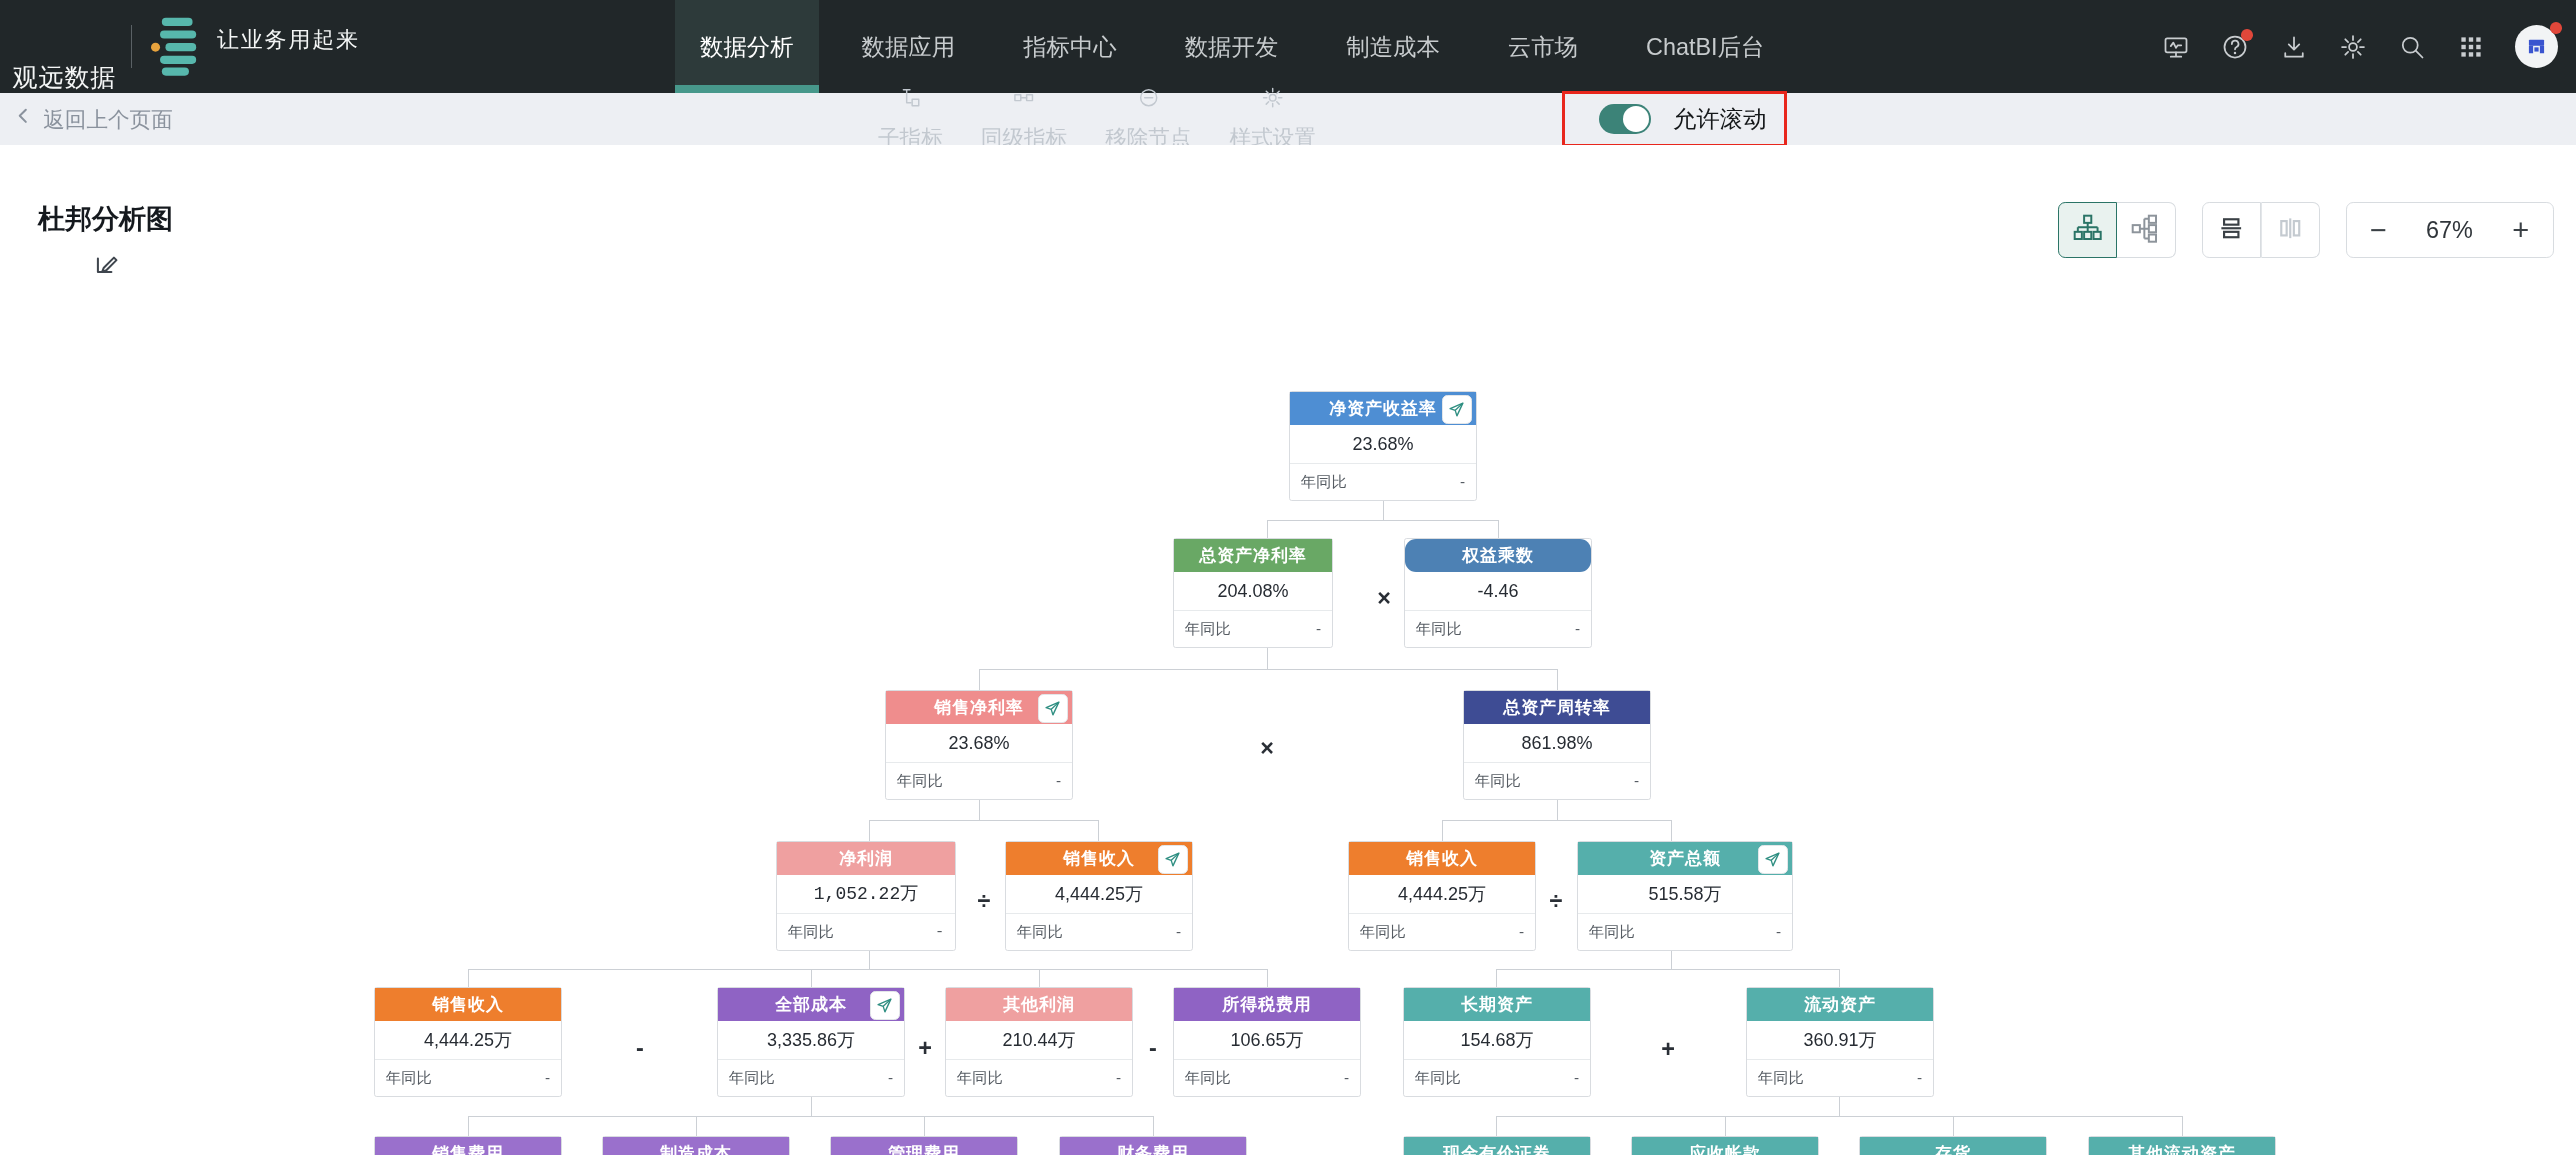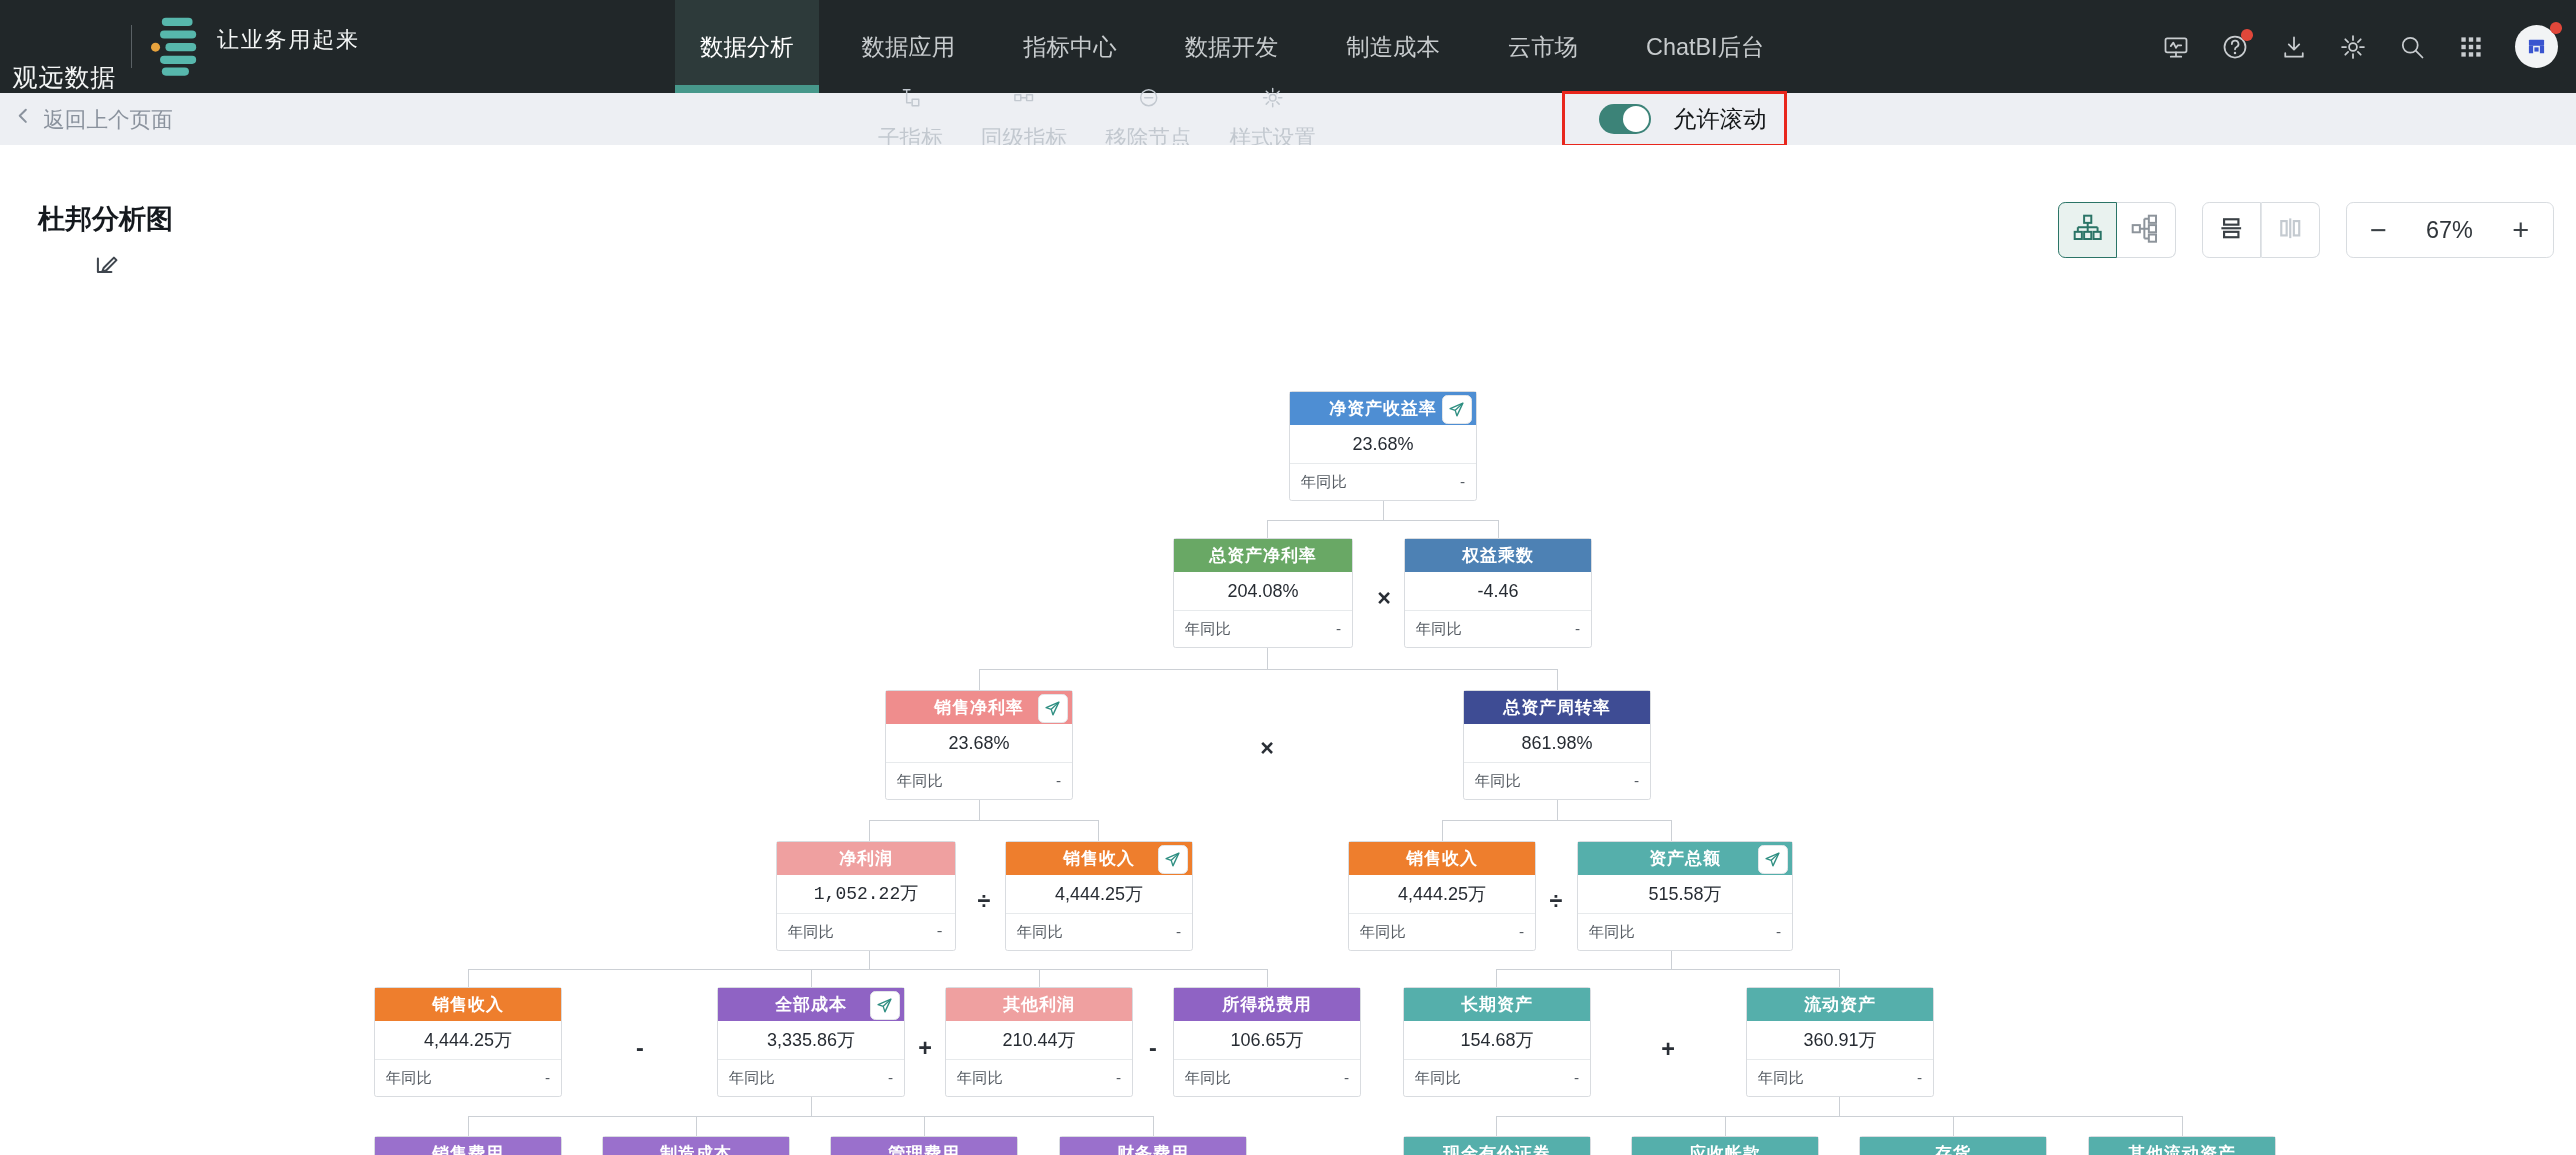--- a/index.html
+++ b/index.html
@@ -275,32 +275,32 @@
                 <path d="M8.5 11 L17.5 2.5"></path>
               </svg>
             </span>
           </div>
           <div class="node-value">23.68%</div>
           <div class="node-footer">
             <span>年同比</span>
             <span>-</span>
           </div>
         </div>
-        <div class="node" style="left: 1173px; top: 393px; width: 180px;">
+        <div class="node" style="left: 1173px; top: 393px; width: 160px;">
           <div class="node-header" style="background: rgb(105, 168, 101);">
             <span>总资产净利率</span>
           </div>
           <div class="node-value">204.08%</div>
           <div class="node-footer">
             <span>年同比</span>
             <span>-</span>
           </div>
         </div>
         <div class="node" style="left: 1404px; top: 393px; width: 188px;">
-          <div class="node-header" style="background: rgb(77, 129, 180);">
+          <div class="node-header" style="background: rgb(77, 129, 180); border-radius: 11px;">
             <span>权益乘数</span>
           </div>
           <div class="node-value">-4.46</div>
           <div class="node-footer">
             <span>年同比</span>
             <span>-</span>
           </div>
         </div>
         <div class="node" style="left: 885px; top: 545px; width: 188px;">
           <div class="node-header" style="background: rgb(239, 141, 141);">

